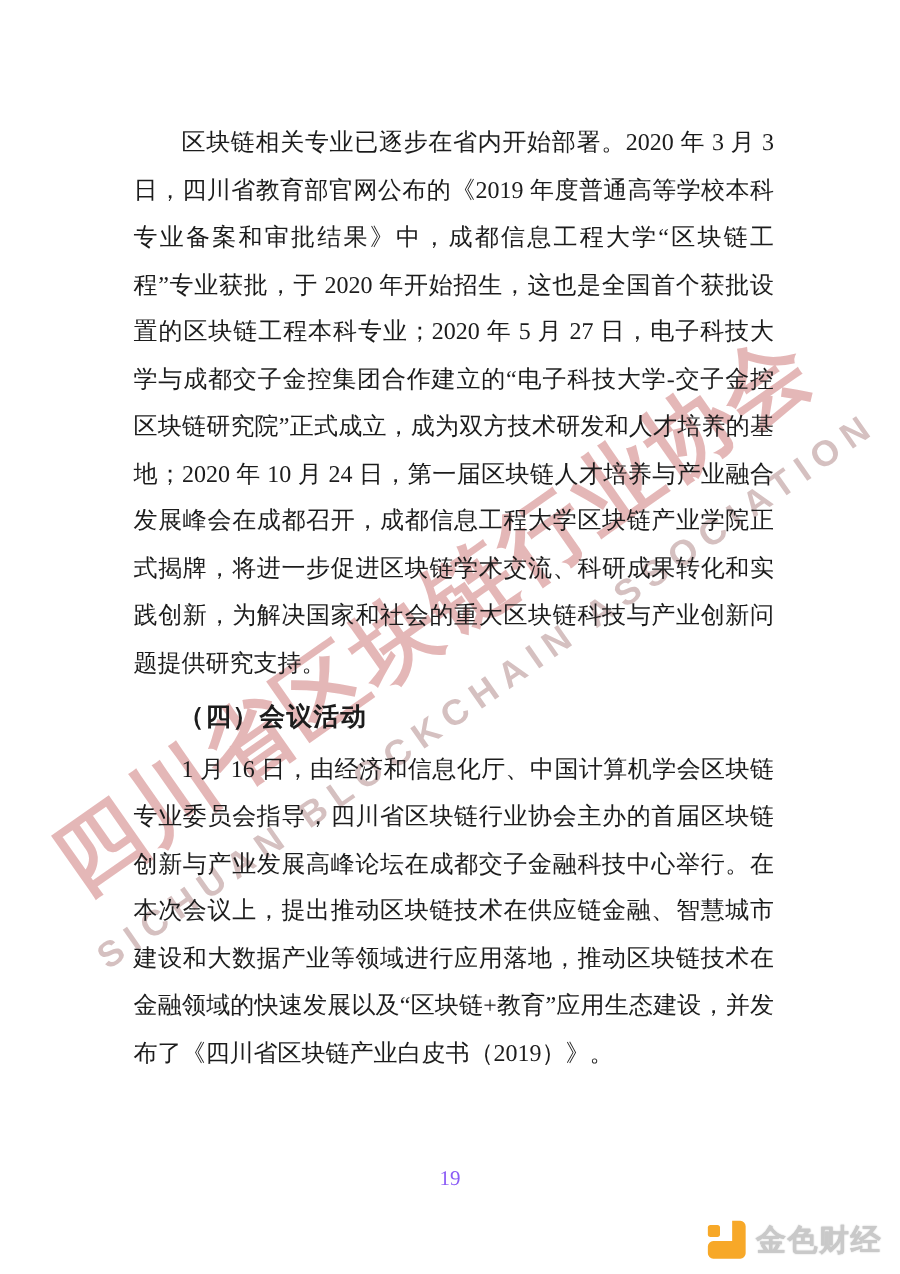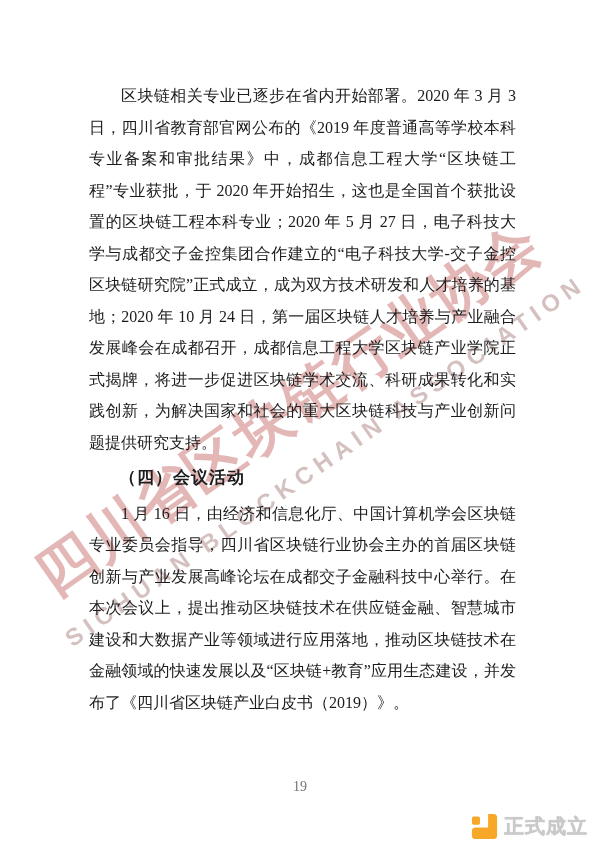--- a/index.html
+++ b/index.html
@@ -67,21 +67,21 @@
     letter-spacing: 1px;
   }
   
   .page-number {
     position: absolute;
     top: 779px;
     left: 0;
     right: 0;
     text-align: center;
     font-size: 14px;
-    color: #737373;
+    color: #8b5cf6;
     z-index: 1;
   }
   
   .brand {
     position: absolute;
     right: 12px;
     bottom: 9px;
     display: flex;
     align-items: center;
     gap: 6px;
@@ -120,16 +120,16 @@
 
   <div class="page-number">19</div>
 
   <div class="brand">
     <span class="brand-icon">
       <svg viewBox="0 0 30 30" width="27" height="27" xmlns="http://www.w3.org/2000/svg">
         <rect x="1" y="4" width="9" height="9" rx="2" fill="#f7a828"></rect>
         <path d="M19 1 h6 a4 4 0 0 1 4 4 v20 a4 4 0 0 1 -4 4 h-20 a4 4 0 0 1 -4 -4 v-5 a4 4 0 0 1 4 -4 h14 z" fill="#f7a828"></path>
       </svg>
     </span>
-    <span class="brand-text">正式成立</span>
+    <span class="brand-text">金色财经</span>
   </div>
 
 </div>
 
 </body></html>

